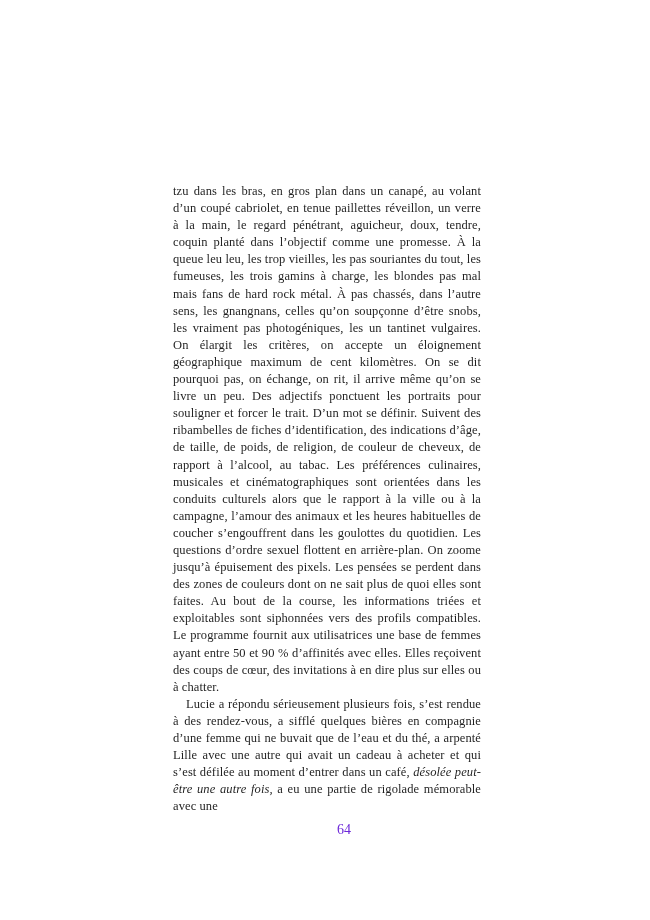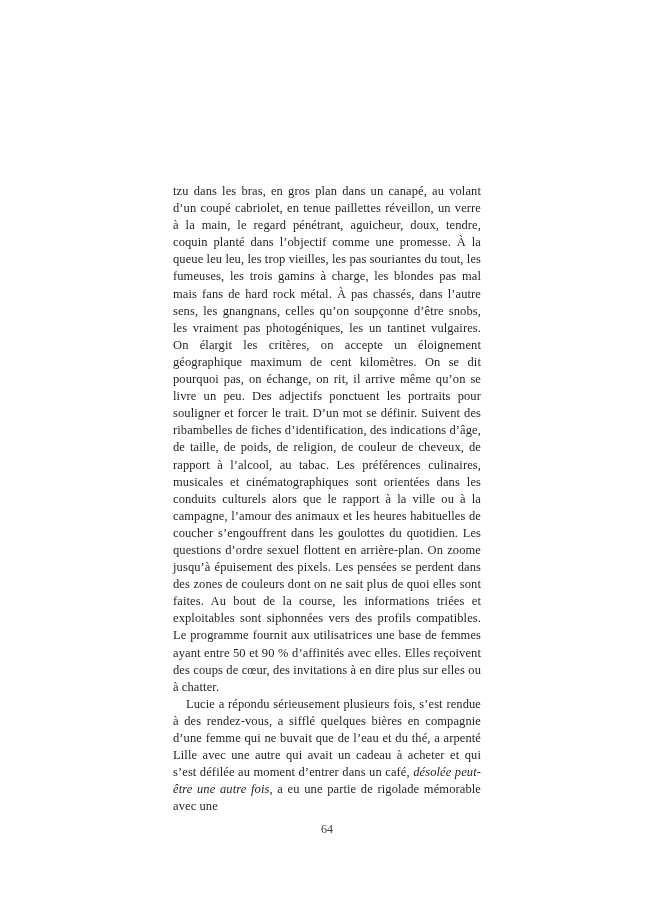--- a/index.html
+++ b/index.html
@@ -37,25 +37,25 @@
     }
     .para.indent {
       text-indent: 13px;
     }
     .italic {
       font-style: italic;
     }
     .footer {
       position: absolute;
       top: 822px;
-      left: 173px;
+      left: 190px;
       width: 308px;
       text-align: center;
-      font-size: 12px;
-      color: #404040;
+      font-size: 14px;
+      color: #6d28d9;
     }
   </style>
 </head>
 <body>
 
 <div class="page">
   <div class="text-block">
     <p class="para">tzu dans les bras, en gros plan dans un canapé, au volant d’un coupé cabriolet, en tenue paillettes réveillon, un verre à la main, le regard pénétrant, aguicheur, doux, tendre, coquin planté dans l’objectif comme une promesse. À la queue leu leu, les trop vieilles, les pas souriantes du tout, les fumeuses, les trois gamins à charge, les blondes pas mal mais fans de hard rock métal. À pas chassés, dans l’autre sens, les gnangnans, celles qu’on soupçonne d’être snobs, les vraiment pas photogéniques, les un tantinet vulgaires. On élargit les critères, on accepte un éloignement géographique maximum de cent kilomètres. On se dit pourquoi pas, on échange, on rit, il arrive même qu’on se livre un peu. Des adjectifs ponctuent les portraits pour souligner et forcer le trait. D’un mot se définir. Suivent des ribambelles de fiches d’identification, des indications d’âge, de taille, de poids, de religion, de couleur de cheveux, de rapport à l’alcool, au tabac. Les préférences culinaires, musicales et cinématographiques sont orientées dans les conduits culturels alors que le rapport à la ville ou à la campagne, l’amour des animaux et les heures habituelles de coucher s’engouffrent dans les goulottes du quotidien. Les questions d’ordre sexuel flottent en arrière-plan. On zoome jusqu’à épuisement des pixels. Les pensées se perdent dans des zones de couleurs dont on ne sait plus de quoi elles sont faites. Au bout de la course, les informations triées et exploitables sont siphonnées vers des profils compatibles. Le programme fournit aux utilisatrices une base de femmes ayant entre 50 et 90 % d’affinités avec elles. Elles reçoivent des coups de cœur, des invitations à en dire plus sur elles ou à chatter.</p>
     <p class="para indent"><span>Lucie a répondu sérieusement plusieurs fois, s’est rendue à des rendez-vous, a sifflé quelques bières en compagnie d’une femme qui ne buvait que de l’eau et du thé, a arpenté Lille avec une autre qui avait un cadeau à acheter et qui s’est défilée au moment d’entrer dans un café, </span><span class="italic">désolée peut-être une autre fois,</span><span> a eu une partie de rigolade mémorable avec une</span></p>
   </div>

